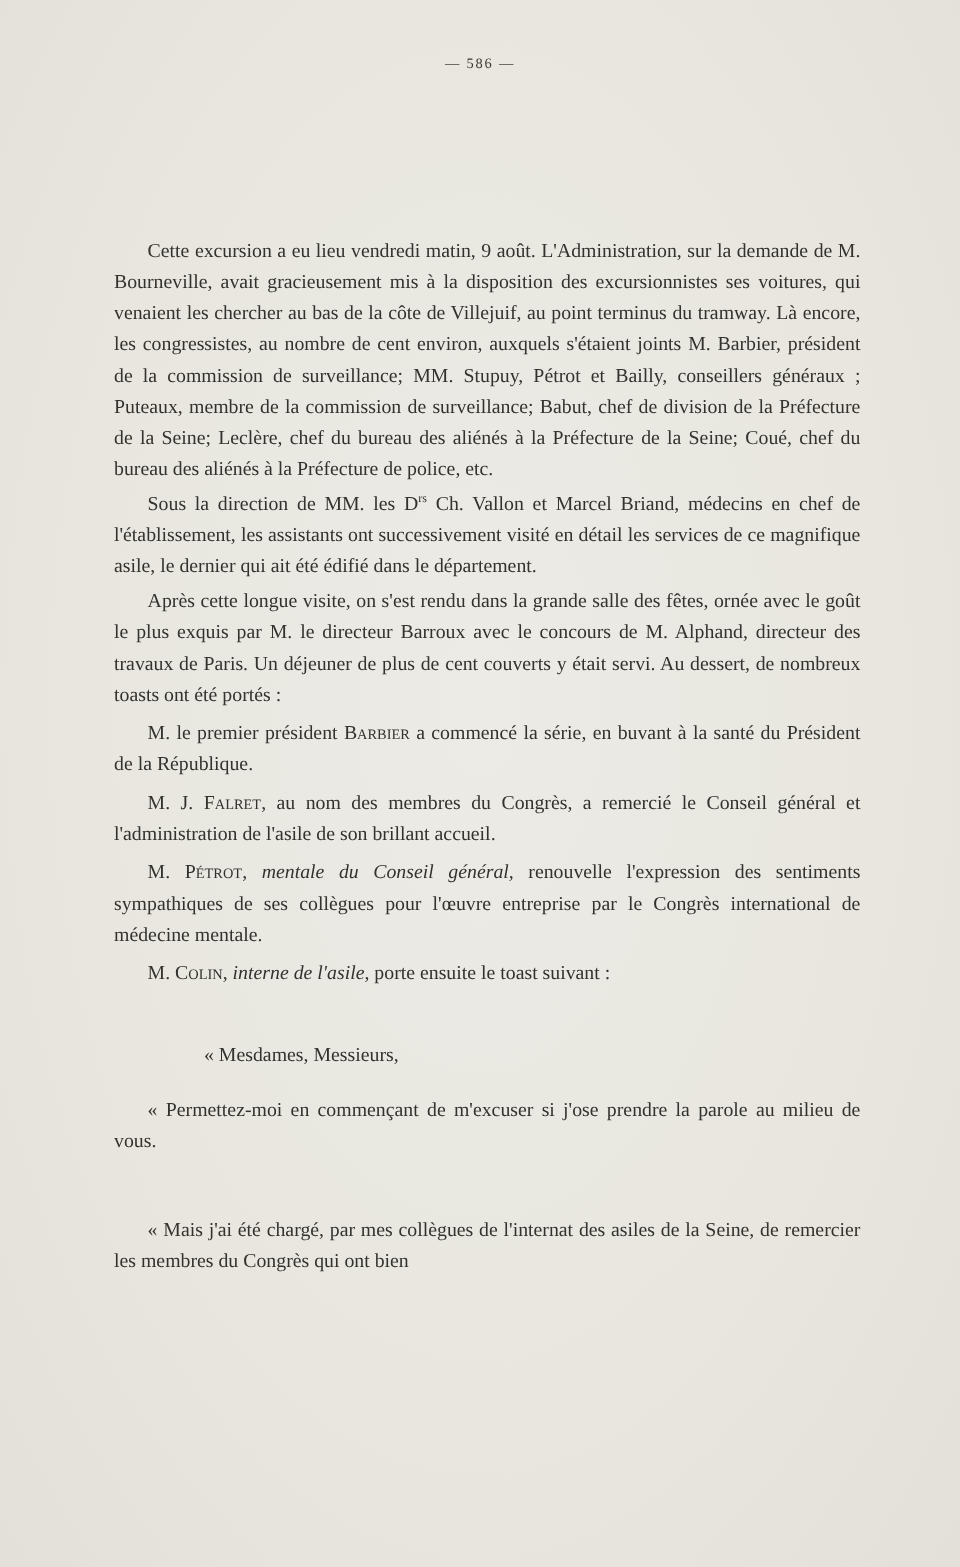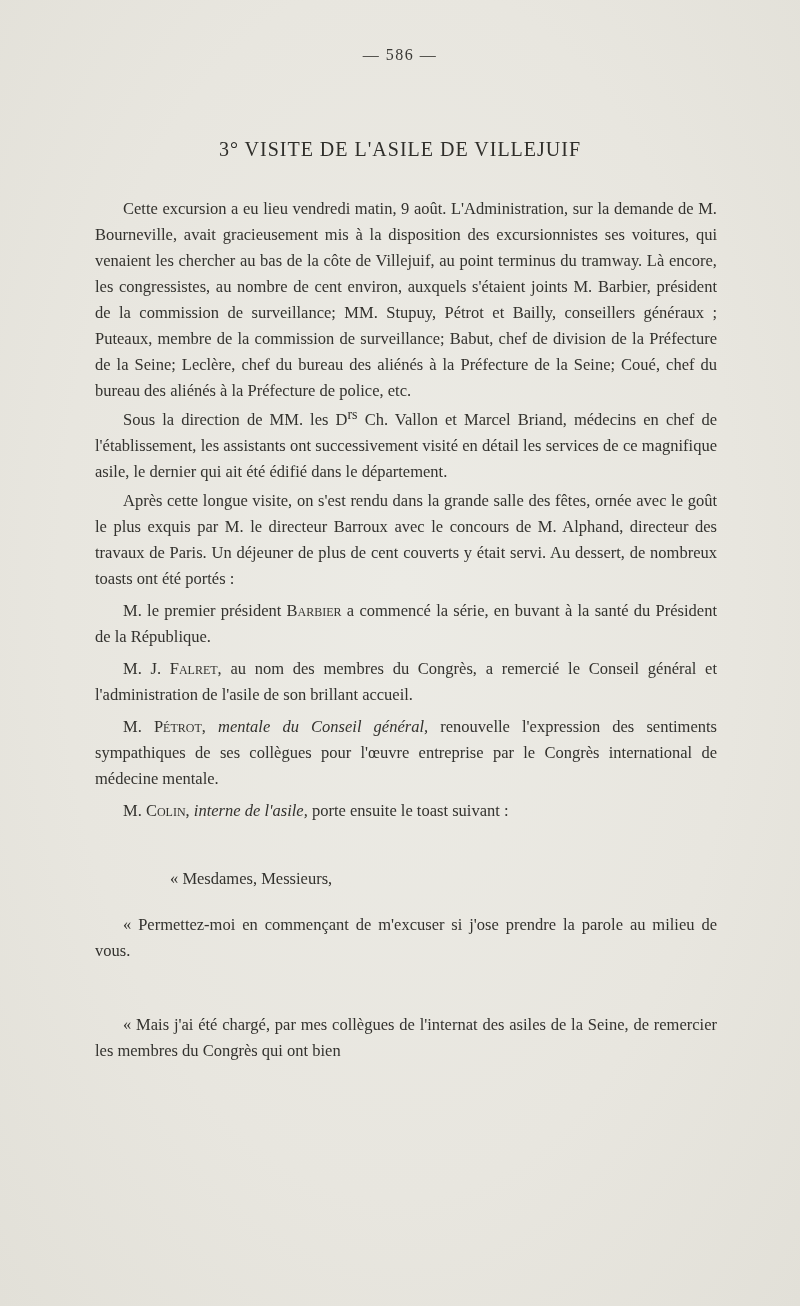--- a/index.html
+++ b/index.html
@@ -11,21 +11,21 @@
     background: radial-gradient(ellipse at 50% 45%, #ecebe5 0%, #e8e6df 60%, #e2e0d8 100%);
     font-family: "Liberation Serif", "DejaVu Serif", serif;
     color: #33322e;
     overflow: hidden;
     box-sizing: border-box;
   }
   .page-number {
     position: absolute;
     top: 46px; left: 0; width: 100%;
     text-align: center;
-    font-size: 16px;
+    font-size: 12px;
     letter-spacing: 1.5px;
     color: #3a3935;
   }
   .heading {
     position: absolute;
     top: 138px; left: 90px; width: 620px;
     margin: 0;
     text-align: center;
     font-size: 20px;
     font-weight: normal;
@@ -39,37 +39,36 @@
   .para {
     margin: 0 0 3px 0;
     font-size: 16.5px;
     line-height: 26px;
     text-align: justify;
     text-indent: 28px;
   }
   .para.toast { margin-top: 6px; }
   .seg-sc  { font-variant: small-caps; font-family: Liberation Serif, serif; }
   .seg-i   { font-style: italic; }
-  .seg-sup { vertical-align: super; font-size: 14px; line-height: 0; }
+  .seg-sup { vertical-align: super; font-size: 10px; line-height: 0; }
   .quotes { margin-top: 42px; }
   .quotes .para { margin-bottom: 14px; }
   .para.salutation {
     text-indent: 75px;
     text-align: left;
     margin-bottom: 20px;
   }
   .quotes .para:last-child { margin-bottom: 0; margin-top: 48px; }
 </style>
 </head>
 <body>
 
 <div class="page">
   <div class="page-number">— 586 —</div>
 
-  <h1 class="heading">3° VISITE DE L'ASILE DE VILLEJUIF</h1>
 
   <div class="text-area">
     <div id="paragraphs">
         <p class="para"><span>Cette excursion a eu lieu vendredi matin, 9 août. L'Administration, sur la demande de M. Bourneville, avait gracieusement mis à la disposition des excursionnistes ses voitures, qui venaient les chercher au bas de la côte de Villejuif, au point terminus du tramway. Là encore, les congressistes, au nombre de cent environ, auxquels s'étaient joints M. Barbier, président de la commission de surveillance; MM. Stupuy, Pétrot et Bailly, conseillers généraux ; Puteaux, membre de la commission de surveillance; Babut, chef de division de la Préfecture de la Seine; Leclère, chef du bureau des aliénés à la Préfecture de la Seine; Coué, chef du bureau des aliénés à la Préfecture de police, etc.</span></p>
         <p class="para"><span>Sous la direction de MM. les D</span><span class="seg-sup">rs</span><span> Ch. Vallon et Marcel Briand, médecins en chef de l'établissement, les assistants ont successivement visité en détail les services de ce magnifique asile, le dernier qui ait été édifié dans le département.</span></p>
         <p class="para"><span>Après cette longue visite, on s'est rendu dans la grande salle des fêtes, ornée avec le goût le plus exquis par M. le directeur Barroux avec le concours de M. Alphand, directeur des travaux de Paris. Un déjeuner de plus de cent couverts y était servi. Au dessert, de nombreux toasts ont été portés :</span></p>
         <p class="para toast"><span>M. le premier président </span><span class="seg-sc">Barbier</span><span> a commencé la série, en buvant à la santé du Président de la République.</span></p>
         <p class="para toast"><span>M. J. </span><span class="seg-sc">Falret</span><span>, au nom des membres du Congrès, a remercié le Conseil général et l'administration de l'asile de son brillant accueil.</span></p>
         <p class="para toast"><span>M. </span><span class="seg-sc">Pétrot</span><span>, </span><span class="seg-i">mentale du Conseil général,</span><span> renouvelle l'expression des sentiments sympathiques de ses collègues pour l'œuvre entreprise par le Congrès international de médecine mentale.</span></p>
         <p class="para toast"><span>M. </span><span class="seg-sc">Colin</span><span>, </span><span class="seg-i">interne de l'asile,</span><span> porte ensuite le toast suivant :</span></p>

